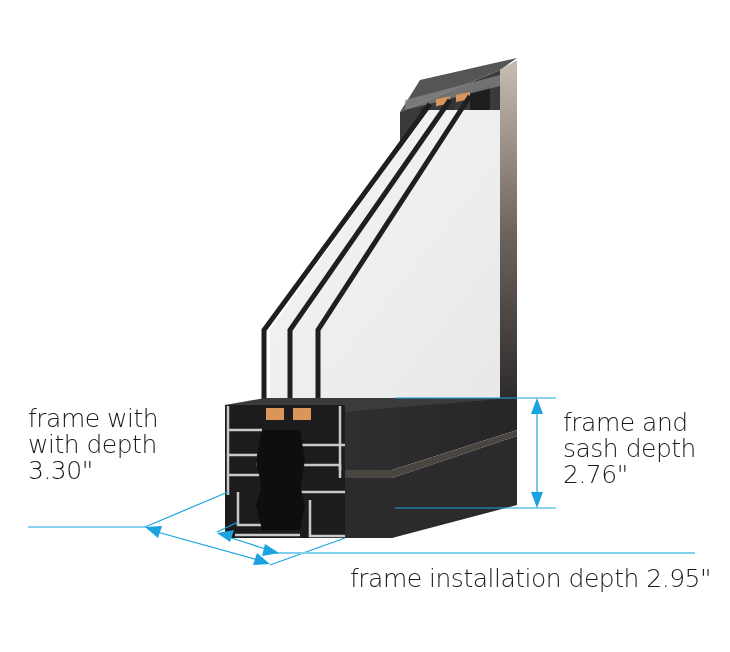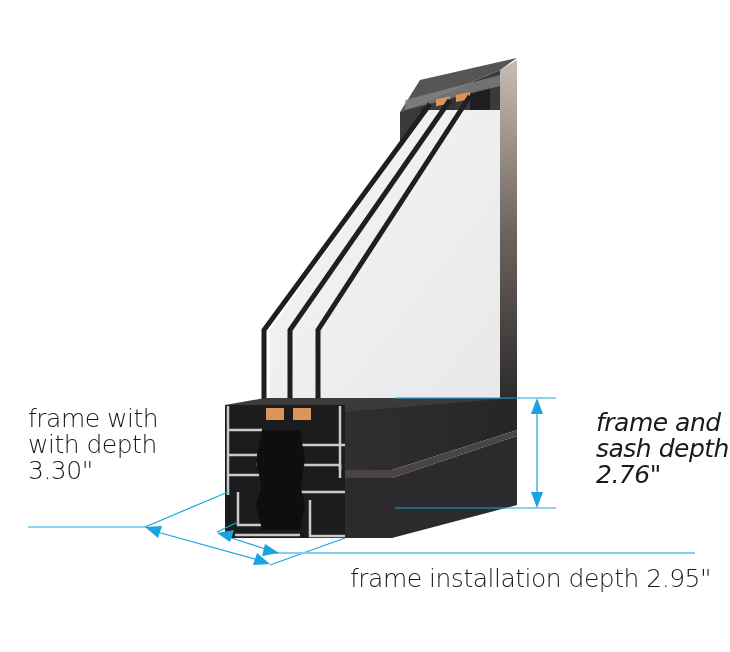--- a/index.html
+++ b/index.html
@@ -11,21 +11,21 @@
     color: #1a1a1a;
     font-family: "DejaVu Sans", sans-serif;
     font-weight: 300;
     font-size: 25px;
     line-height: 26px;
     letter-spacing: -0.5px;
     white-space: nowrap;
   }
   .label span { display: block; }
   #label-depth { left: 28px; top: 406px; }
-  #label-height { left: 596px; top: 410px; font-style: italic; }
+  #label-height { left: 563px; top: 410px; }
   #label-install { left: 350px; top: 566px; }
 </style>
 </head>
 <body>
 
 <div class="stage">
   <svg class="diagram" width="730" height="652" viewBox="0 0 730 652">
     <defs>
       <linearGradient id="sideGrad" x1="0" y1="0" x2="0" y2="1">
         <stop offset="0" stop-color="#c8bdb3"></stop>

